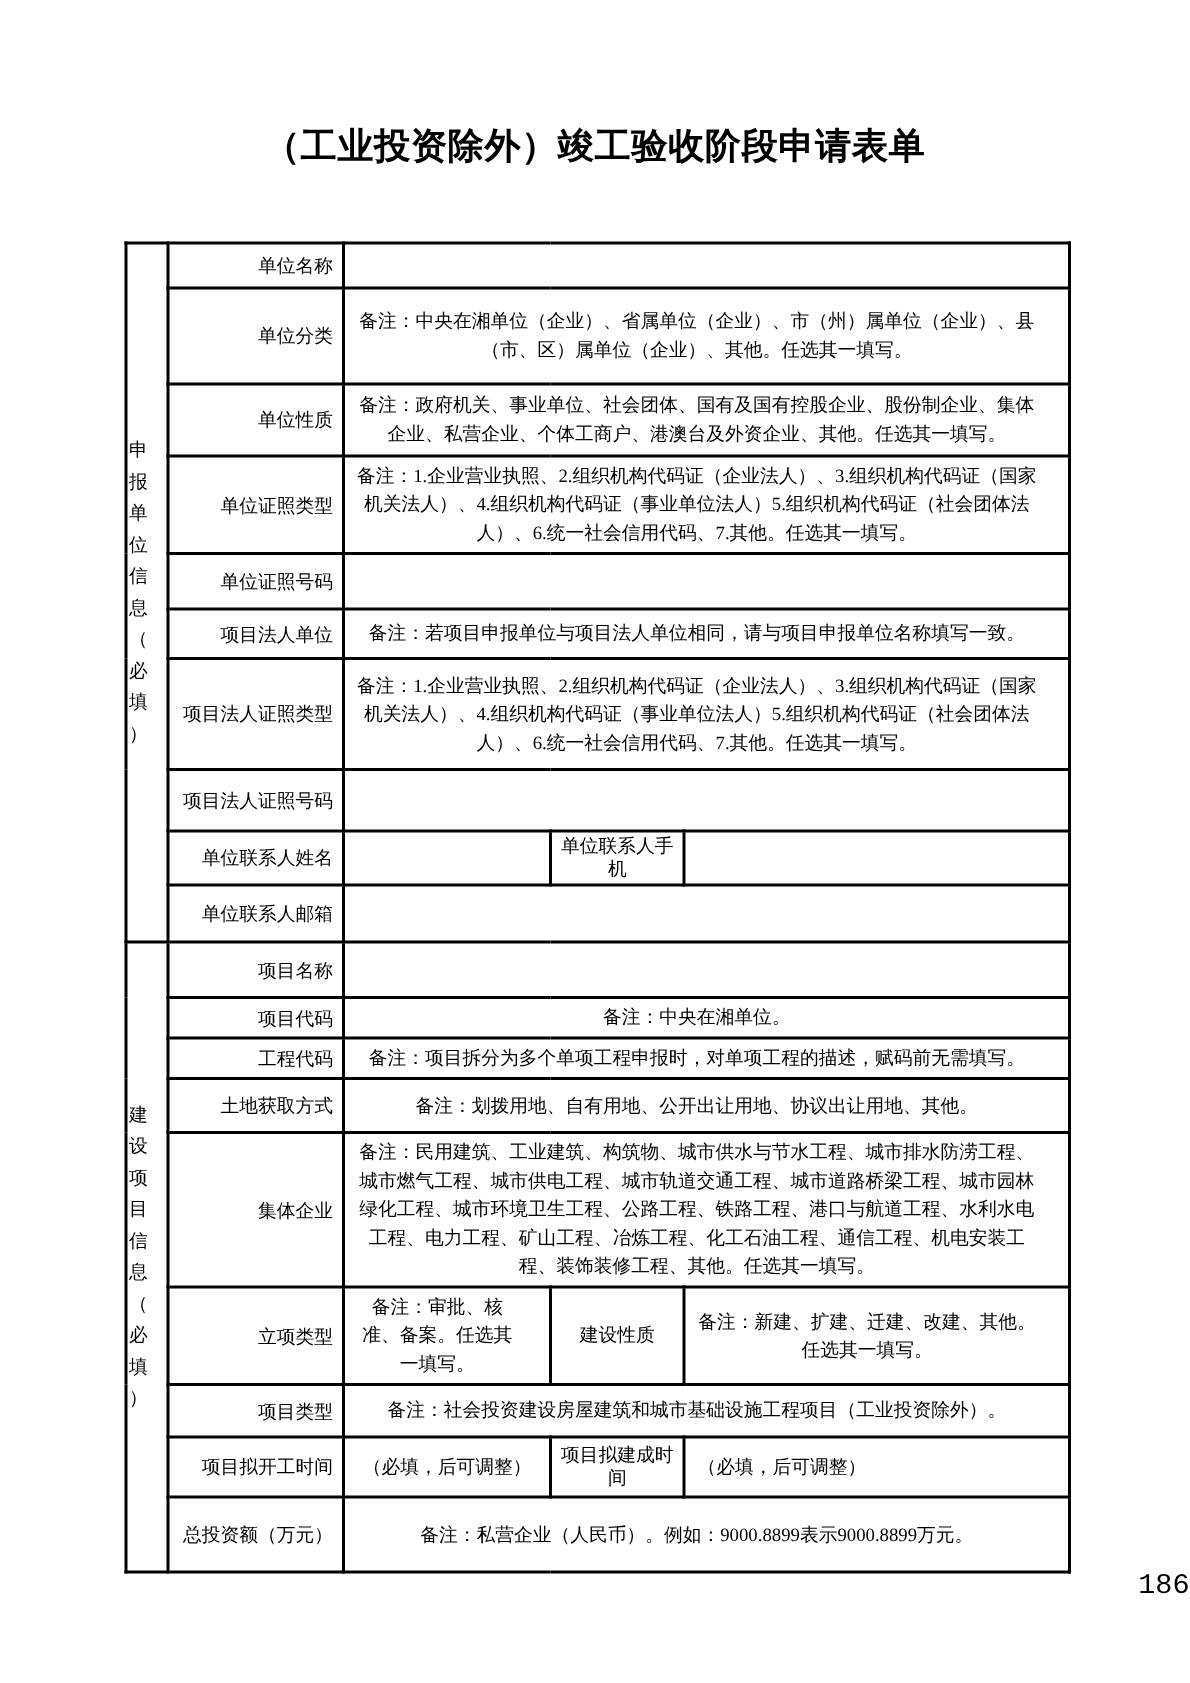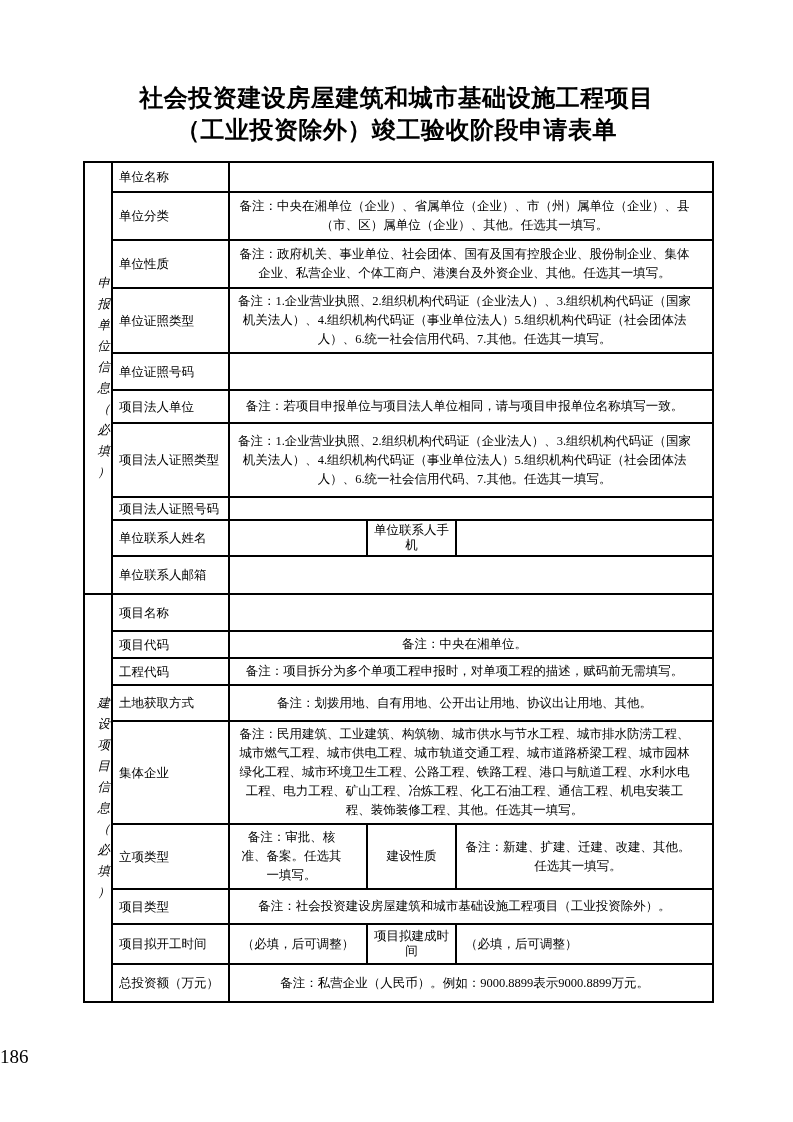--- a/index.html
+++ b/index.html
@@ -32,29 +32,28 @@
     border-collapse: collapse;
     table-layout: fixed;
   }
   table.form td {
     border: 2px solid #000000;
     font-size: 12.5px;
     vertical-align: middle;
     overflow: hidden;
   }
   td.sec {
-    text-align: right;
+    text-align: left;
     padding: 0 1px;
     line-height: 21px;
     word-break: break-all;
     line-break: anywhere;
-    font-style: italic;
   }
   td.lbl {
-    text-align: left;
+    text-align: right;
     padding: 2px 6px;
     line-height: 16px;
   }
   td.mid {
     text-align: center;
     padding: 2px 3px;
     line-height: 15px;
   }
   td.note {
     text-align: center;
@@ -67,52 +66,51 @@
   }
   td.val-c {
     text-align: center;
     padding: 2px 4px;
   }
   .page-number {
     position: absolute;
     top: 1046px;
     left: 0;
     width: 100%;
-    text-align: left;
-    font-family: Liberation Serif, serif;
+    text-align: right;
+    font-family: Liberation Mono, monospace;
     font-size: 19px;
     color: #000000;
   }
 </style>
 </head>
 <body>
 
 <div class="page">
 
   <div class="doc-title">
-    <div>社会投资建设房屋建筑和城市基础设施工程项目</div>
     <div>（工业投资除外）竣工验收阶段申请表单</div>
   </div>
 
   <table class="form">
     <colgroup>
       <col style="width:28px">
       <col style="width:117px">
       <col style="width:138px">
       <col style="width:89px">
       <col style="width:257px">
     </colgroup>
     <tbody>
 
       <tr style="height:30px">
         <td class="sec" rowspan="10">申报单位信息（必填）</td>
         <td class="lbl">单位名称</td>
         <td class="val" colspan="3"></td>
       </tr>
-      <tr style="height:48px">
+      <tr style="height:64px">
         <td class="lbl">单位分类</td>
         <td class="note" colspan="3">备注：中央在湘单位（企业）、省属单位（企业）、市（州）属单位（企业）、县（市、区）属单位（企业）、其他。任选其一填写。</td>
       </tr>
       <tr style="height:48px">
         <td class="lbl">单位性质</td>
         <td class="note" colspan="3">备注：政府机关、事业单位、社会团体、国有及国有控股企业、股份制企业、集体企业、私营企业、个体工商户、港澳台及外资企业、其他。任选其一填写。</td>
       </tr>
       <tr style="height:64px">
         <td class="lbl">单位证照类型</td>
         <td class="note" colspan="3">备注：1.企业营业执照、2.组织机构代码证（企业法人）、3.组织机构代码证（国家机关法人）、4.组织机构代码证（事业单位法人）5.组织机构代码证（社会团体法人）、6.统一社会信用代码、7.其他。任选其一填写。</td>
@@ -122,21 +120,21 @@
         <td class="val" colspan="3"></td>
       </tr>
       <tr style="height:33px">
         <td class="lbl">项目法人单位</td>
         <td class="note" colspan="3">备注：若项目申报单位与项目法人单位相同，请与项目申报单位名称填写一致。</td>
       </tr>
       <tr style="height:74px">
         <td class="lbl">项目法人证照类型</td>
         <td class="note" colspan="3">备注：1.企业营业执照、2.组织机构代码证（企业法人）、3.组织机构代码证（国家机关法人）、4.组织机构代码证（事业单位法人）5.组织机构代码证（社会团体法人）、6.统一社会信用代码、7.其他。任选其一填写。</td>
       </tr>
-      <tr style="height:23px">
+      <tr style="height:41px">
         <td class="lbl">项目法人证照号码</td>
         <td class="val" colspan="3"></td>
       </tr>
       <tr style="height:32px">
         <td class="lbl">单位联系人姓名</td>
         <td class="val"></td>
         <td class="mid">单位联系人手机</td>
         <td class="val"></td>
       </tr>
       <tr style="height:38px">
@@ -174,21 +172,21 @@
       <tr style="height:35px">
         <td class="lbl">项目类型</td>
         <td class="note" colspan="3">备注：社会投资建设房屋建筑和城市基础设施工程项目（工业投资除外）。</td>
       </tr>
       <tr style="height:40px">
         <td class="lbl">项目拟开工时间</td>
         <td class="val-c">（必填，后可调整）</td>
         <td class="mid">项目拟建成时间</td>
         <td class="val">（必填，后可调整）</td>
       </tr>
-      <tr style="height:38px">
+      <tr style="height:50px">
         <td class="lbl">总投资额（万元）</td>
         <td class="note" colspan="3">备注：私营企业（人民币）。例如：9000.8899表示9000.8899万元。</td>
       </tr>
     </tbody>
   </table>
 
   <div class="page-number">186</div>
 
 </div>
 

